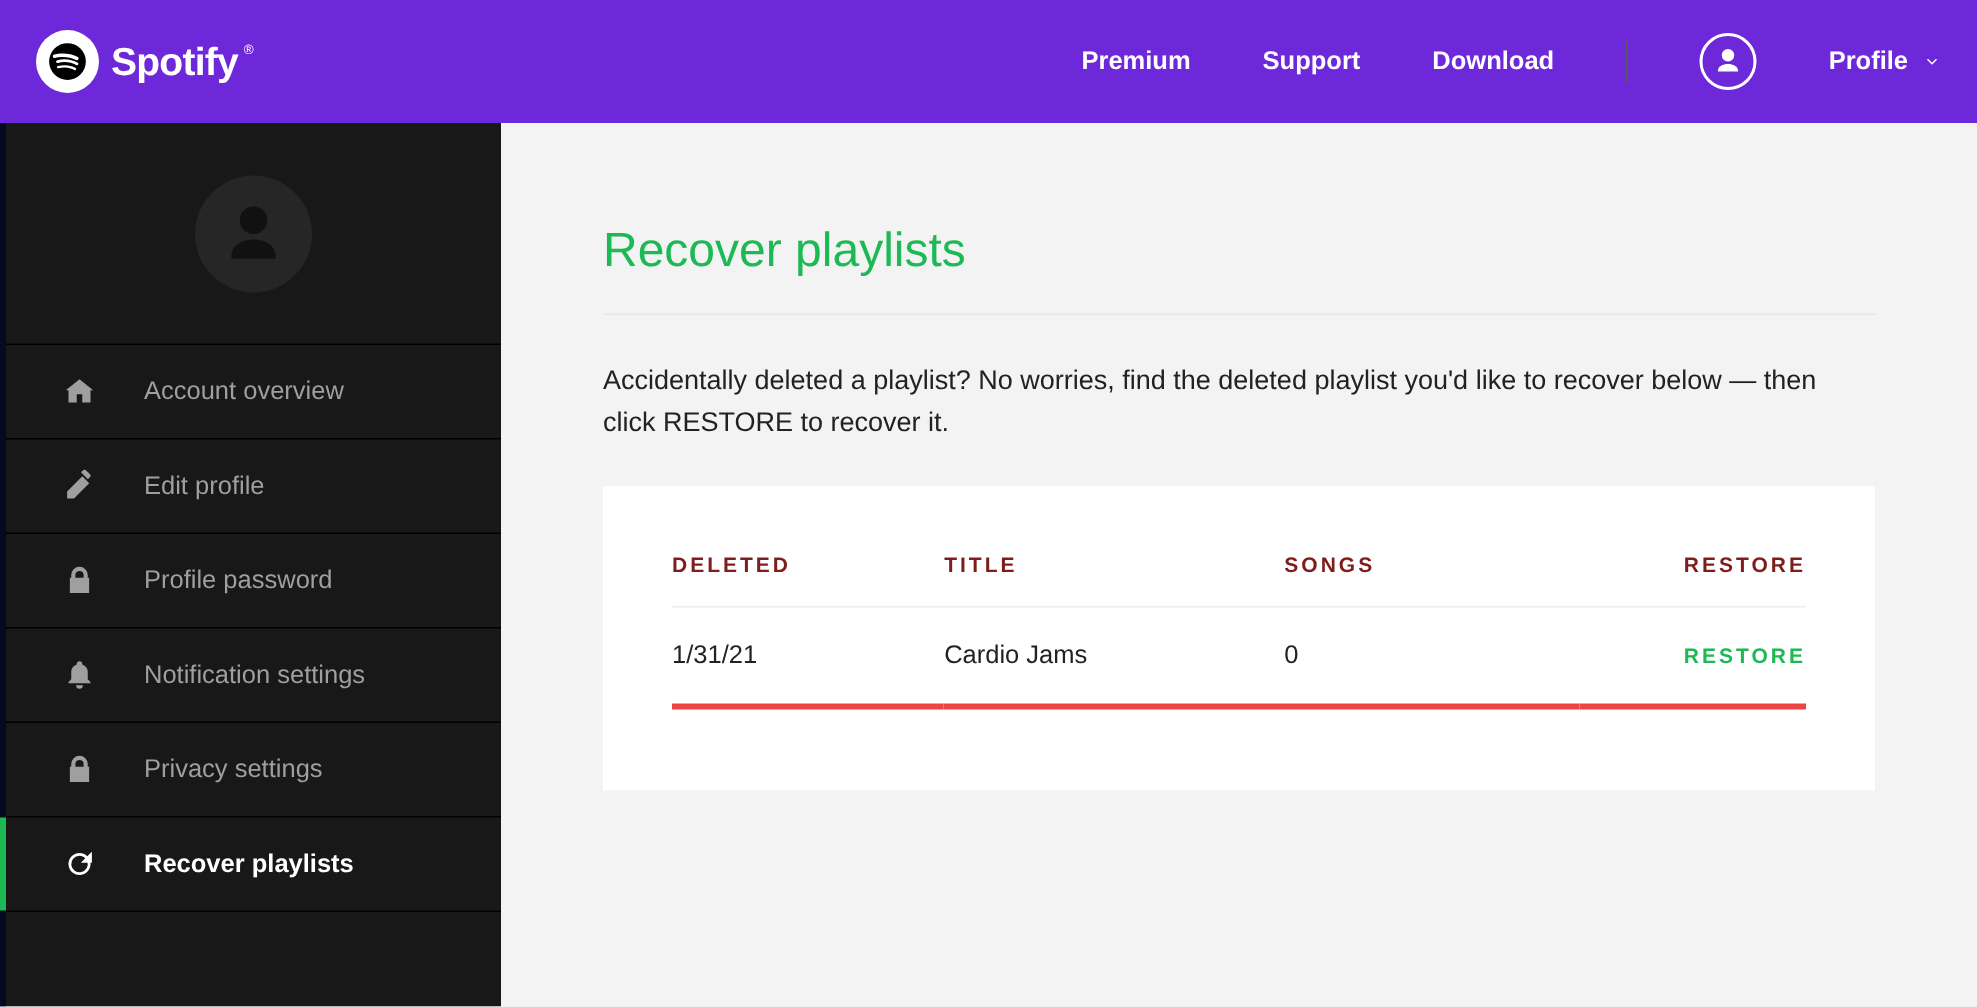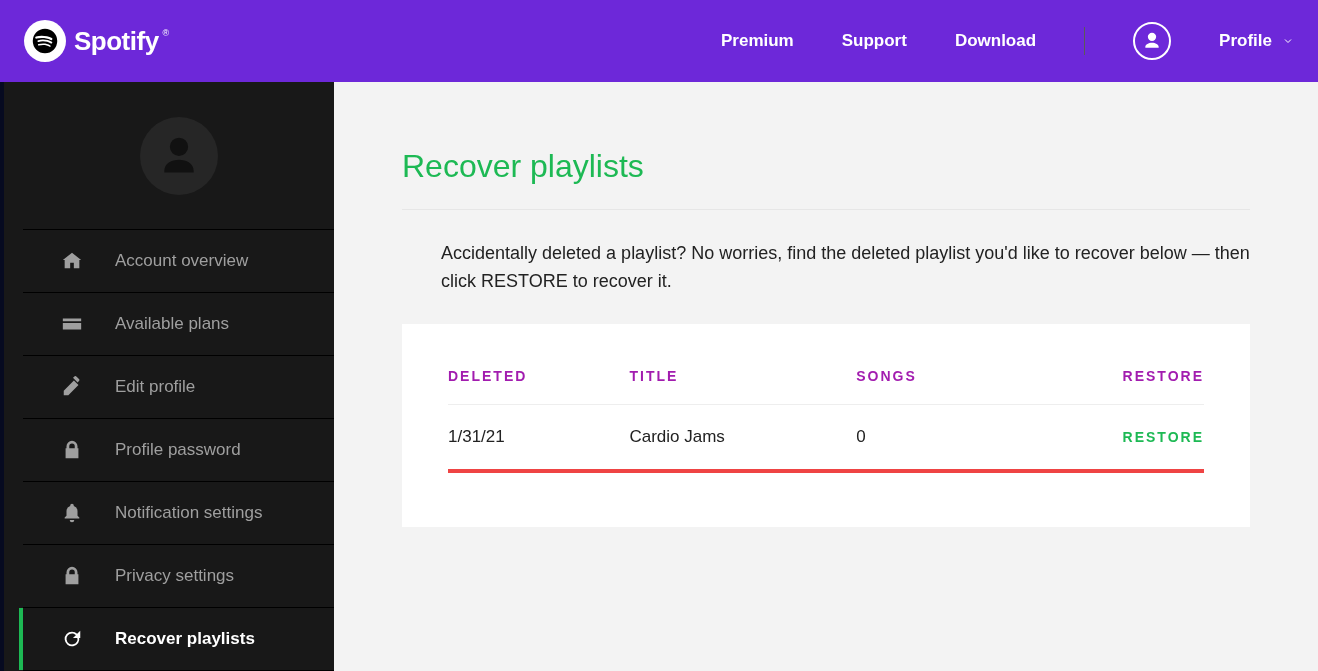--- a/index.html
+++ b/index.html
@@ -37,21 +37,20 @@
   
   .body { display: flex; height: calc(671px - 82px); }
 
   
   .sidebar {
     width: 334px;
     background: #181818;
     border-left: 4px solid #060a20;
     display: flex;
     flex-direction: column;
-    padding-left: 19px;
   }
   .sidebar-avatar-wrap {
     height: 148px;
     display: flex; align-items: center; justify-content: center;
     border-bottom: 1px solid #000;
   }
   .sidebar-avatar {
     width: 78px; height: 78px; border-radius: 50%; background: #262626;
     display: flex; align-items: center; justify-content: center;
   }
@@ -90,31 +89,30 @@
     font-weight: 400;
     padding-bottom: 24px;
     border-bottom: 1px solid #e6e6e6;
     margin-bottom: 30px;
   }
   .page-desc {
     color: #222;
     font-size: 18px;
     line-height: 1.55;
     margin-bottom: 28px;
-    margin-left: 39px;
   }
 
   .card {
     background: #fff;
     padding: 44px 46px 54px 46px;
   }
   .tbl { width: 100%; border-collapse: collapse; }
   .tbl thead th {
     text-align: left;
-    color: #a21caf;
+    color: #7f1d1d;
     font-size: 14px;
     font-weight: 700;
     letter-spacing: 2px;
     padding-bottom: 20px;
     border-bottom: 1px solid #eee;
   }
   .tbl thead th:last-child { text-align: right; }
   .tbl tbody td {
     padding: 22px 0;
     font-size: 17px;
@@ -181,28 +179,20 @@
 
     <div class="sidebar-item">
       <span class="icon">
           <svg viewBox="0 0 24 24">
             <path d="M12 3 2 11h2v9h6v-6h4v6h6v-9h2Z"></path>
           </svg>
         </span>
       <span class="label">Account overview</span>
     </div>
 
-    <div class="sidebar-item">
-      <span class="icon">
-          <svg viewBox="0 0 24 24">
-            <path d="M2 6h20v3H2Zm0 5h20v7H2Z"></path>
-          </svg>
-        </span>
-      <span class="label">Available plans</span>
-    </div>
 
     <div class="sidebar-item">
       <span class="icon">
           <svg viewBox="0 0 24 24">
             <path d="m14.06 4.94 5 5L8 21H3v-5Zm3.54-3.54 2 2a1.5 1.5 0 0 1 0 2.12l-1.5 1.5-5-5 1.5-1.5a1.5 1.5 0 0 1 2.12 0Z"></path>
           </svg>
         </span>
       <span class="label">Edit profile</span>
     </div>
 

